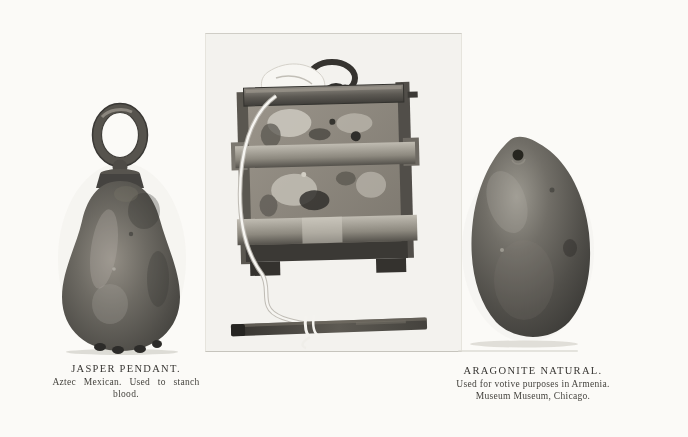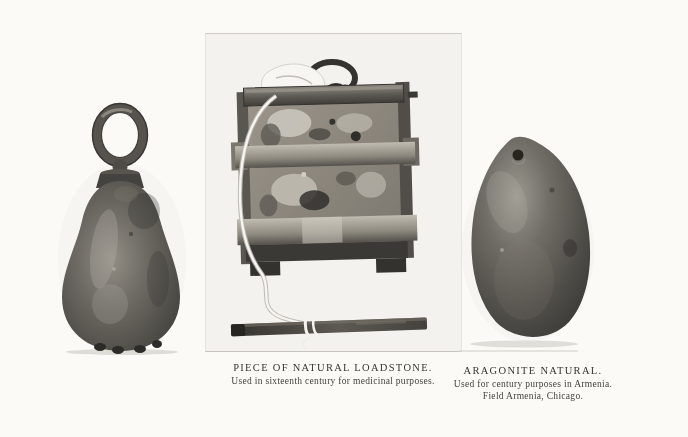--- a/index.html
+++ b/index.html
@@ -189,25 +189,26 @@
       <circle cx="90" cy="60" r="2.5" fill="#2e2d2a" opacity="0.5"></circle>
       <circle cx="40" cy="120" r="2" fill="#b9b5ac" opacity="0.6"></circle>
 
       <circle cx="56" cy="25" r="5.5" fill="#26251f"></circle>
       <path d="M 50 30 A 7 7 0 0 0 63 29" fill="none" stroke="#908d84" stroke-width="1.6" opacity="0.9"></path>
     </svg>
   </div>
 
   <div class="smudge" style="left:458px;top:350px;width:120px;"></div>
 
-
-  <div class="caption cap-mid">
-    <div class="cap-title">PIECE OF NATURAL LOADSTONE.</div>
-    <div class="cap-line">Used in sixteenth century for medicinal purposes.</div>
-  </div>
+  <div class="caption cap-left">
+    <div class="cap-title">JASPER PENDANT.</div>
+    <div class="cap-line word-wide">Aztec Mexican. Used to stanch</div>
+    <div class="cap-line">blood.</div>
+  </div>
+
 
   <div class="caption cap-right">
     <div class="cap-title">ARAGONITE NATURAL.</div>
-    <div class="cap-line">Used for century purposes in Armenia.</div>
-    <div class="cap-line">Field Armenia, Chicago.</div>
+    <div class="cap-line">Used for votive purposes in Armenia.</div>
+    <div class="cap-line">Museum Museum, Chicago.</div>
   </div>
 
 </div>
 
 </body></html>

